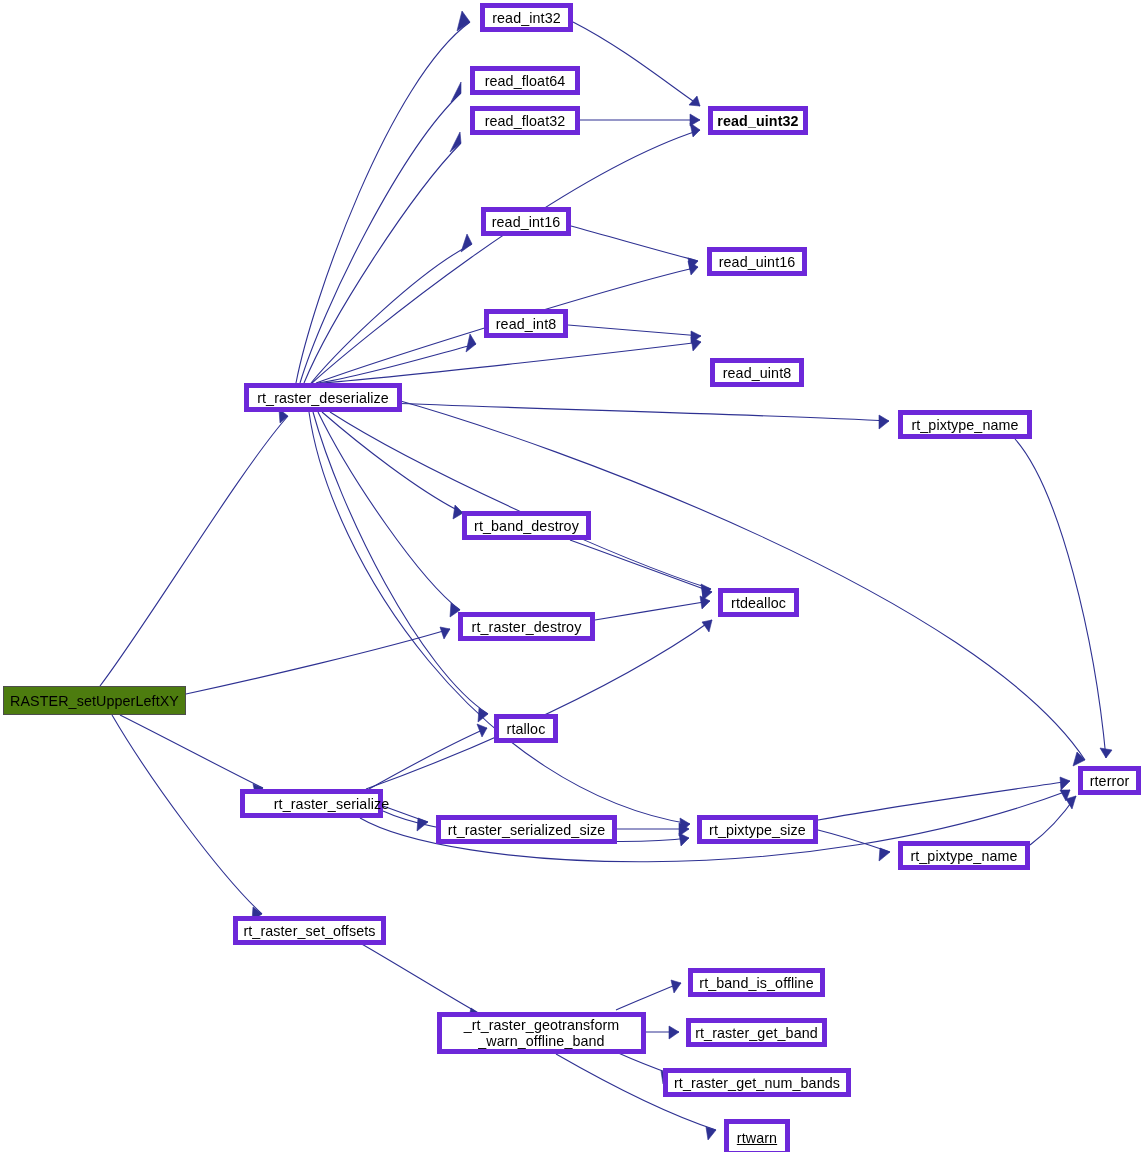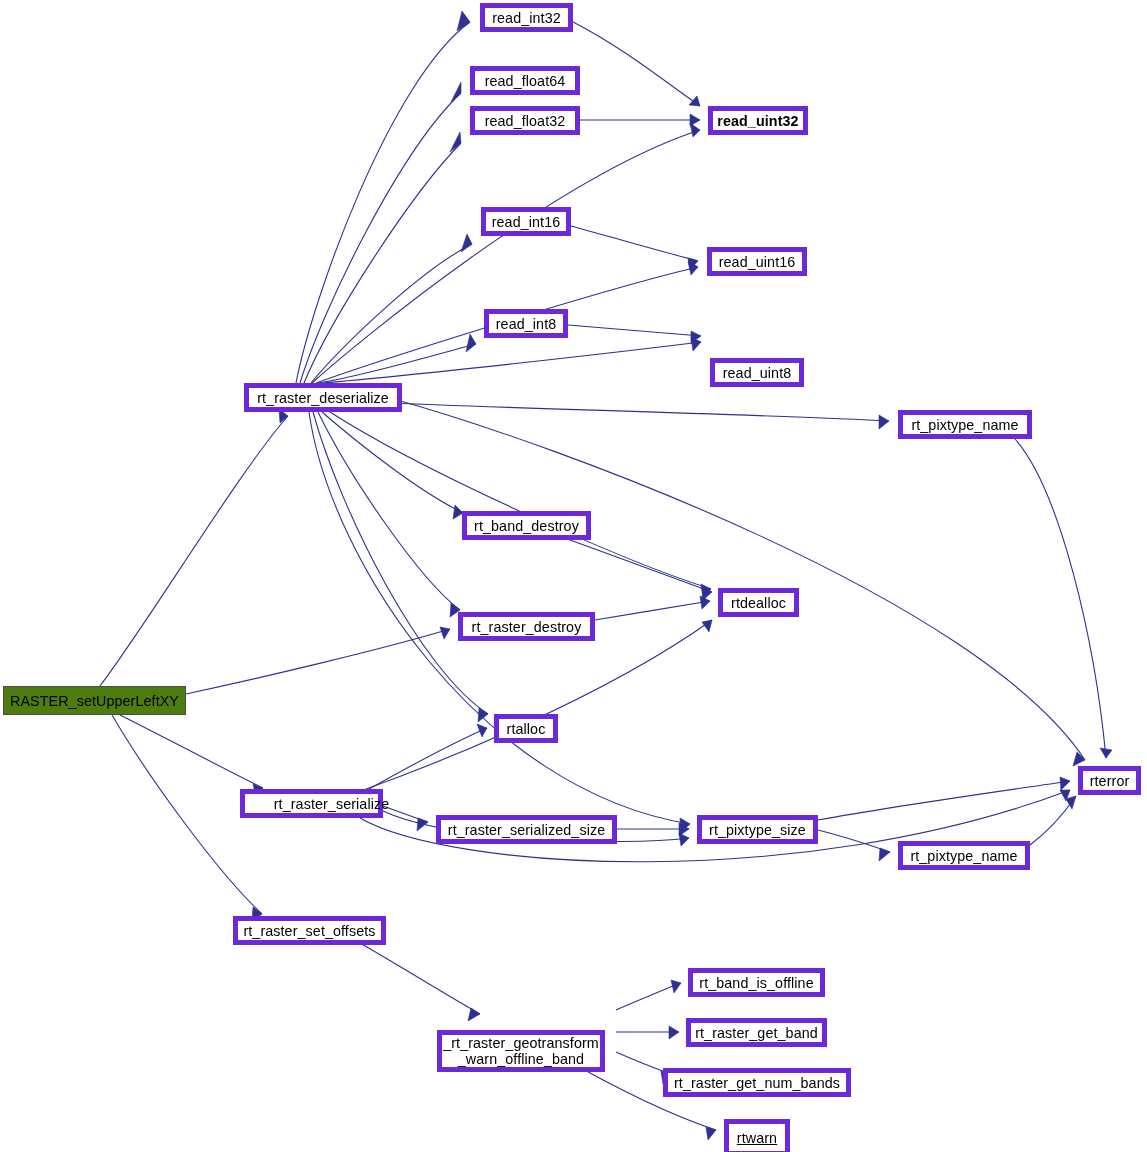--- a/index.html
+++ b/index.html
@@ -155,19 +155,19 @@
       <div class="node-box" style="left: 458px; top: 612px; width: 137px; height: 29px;">rt_raster_destroy</div>
       <div class="node-box current" style="left: 3px; top: 686px; width: 183px; height: 29px;">RASTER_setUpperLeftXY</div>
       <div class="node-box" style="left: 494px; top: 714px; width: 64px; height: 29px;">rtalloc</div>
       <div class="node-box" style="left: 1078px; top: 766px; width: 63px; height: 29px;">rterror</div>
       <div class="node-box" style="left: 240px; top: 789px; width: 143px; height: 29px; padding-left: 40px;">rt_raster_serialize</div>
       <div class="node-box" style="left: 436px; top: 815px; width: 181px; height: 29px;">rt_raster_serialized_size</div>
       <div class="node-box" style="left: 697px; top: 815px; width: 121px; height: 29px;">rt_pixtype_size</div>
       <div class="node-box" style="left: 898px; top: 841px; width: 132px; height: 29px;">rt_pixtype_name</div>
       <div class="node-box" style="left: 233px; top: 916px; width: 153px; height: 29px;">rt_raster_set_offsets</div>
       <div class="node-box" style="left: 688px; top: 968px; width: 137px; height: 29px;">rt_band_is_offline</div>
-      <div class="node-box" style="left: 437px; top: 1012px; width: 168px; height: 42px; margin-top: 18px;">_rt_raster_geotransform
+      <div class="node-box" style="left: 437px; top: 1012px; width: 209px; height: 42px;">_rt_raster_geotransform
 _warn_offline_band</div>
       <div class="node-box" style="left: 686px; top: 1018px; width: 141px; height: 29px;">rt_raster_get_band</div>
       <div class="node-box" style="left: 663px; top: 1068px; width: 188px; height: 29px;">rt_raster_get_num_bands</div>
       <div class="node-box" style="left: 724px; top: 1119px; width: 66px; height: 37px; text-decoration: underline;">rtwarn</div>
     </div>
 </div>
 
 </body></html>

